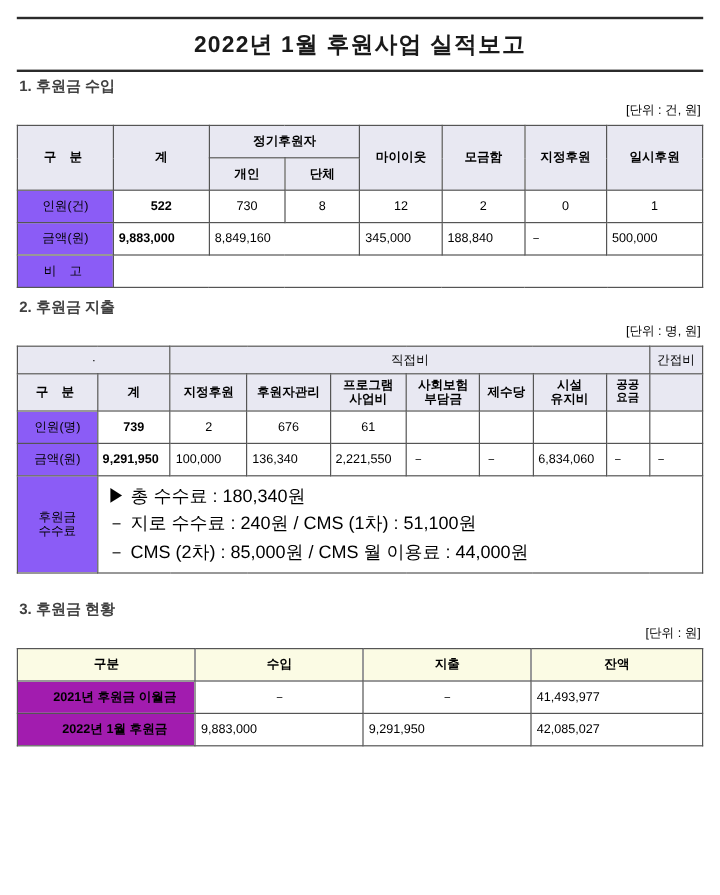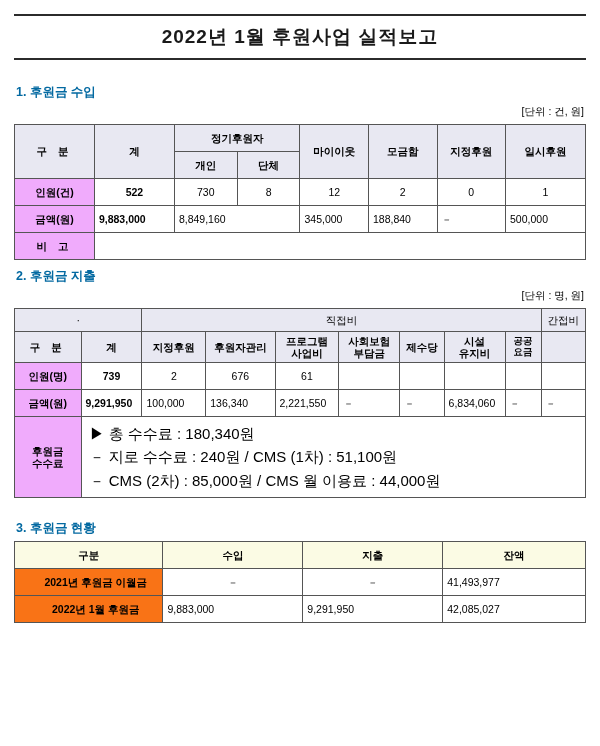--- a/index.html
+++ b/index.html
@@ -21,36 +21,36 @@
     padding: 14px 14px 0 14px;
     position: relative;
   }
   .title-bar {
     border-top: 2px solid #2b2b2b;
     border-bottom: 2px solid #2b2b2b;
     height: 42px;
     display: flex;
     align-items: center;
     justify-content: center;
-    margin: 0 0 24px 0;
+    margin: 0 0 4px 0;
   }
   .title-bar .title {
     font-size: 19px;
     font-weight: bold;
     letter-spacing: 1px;
     color: #1a1a1a;
   }
   .section {
     margin-bottom: 8px;
   }
   .section-head {
     font-size: 12.5px;
     font-weight: bold;
     margin: 0 0 4px 2px;
-    color: #0369a1;
+    color: #404040;
   }
   .unit {
     text-align: right;
     font-size: 10.5px;
     margin: 0 2px 5px 0;
     color: #000;
   }
   table {
     border-collapse: collapse;
     width: 100%;
@@ -71,25 +71,25 @@
   th {
     font-weight: bold;
   }
   .hdr {
     background: #e8e8f2;
   }
   .hdr-yellow {
     background: #fbfbe4;
   }
   .lbl {
-    background: #f0abfc;
-    font-weight: bold;
+    background: #8b5cf6;
+    font-weight: normal;
   }
   .lbl-y {
-    background: #f97316;
+    background: #a21caf;
     font-weight: bold;
     padding-left: 18px;
   }
   .num {
     text-align: left;
     padding-right: 7px;
   }
   .bold {
     font-weight: bold;
   }
@@ -256,20 +256,21 @@
           <div>－ 지로 수수료 : 240원   /   CMS (1차) : 51,100원</div>
           <div>－ CMS (2차) : 85,000원  /  CMS 월 이용료 : 44,000원</div>
         </td>
       </tr>
     </tbody>
       </table>
   </div>
 
   <div class="section s3">
     <div class="section-head">3. 후원금 현황</div>
+    <div class="unit">[단위 : 원]</div>
     <table>
       <colgroup>
         <col style="width:26%">
           <col style="width:24.5%">
           <col style="width:24.5%">
           <col style="width:25%">
       </colgroup>
       <tbody>
           <tr>
         <th class="hdr-yellow">구분</th>

